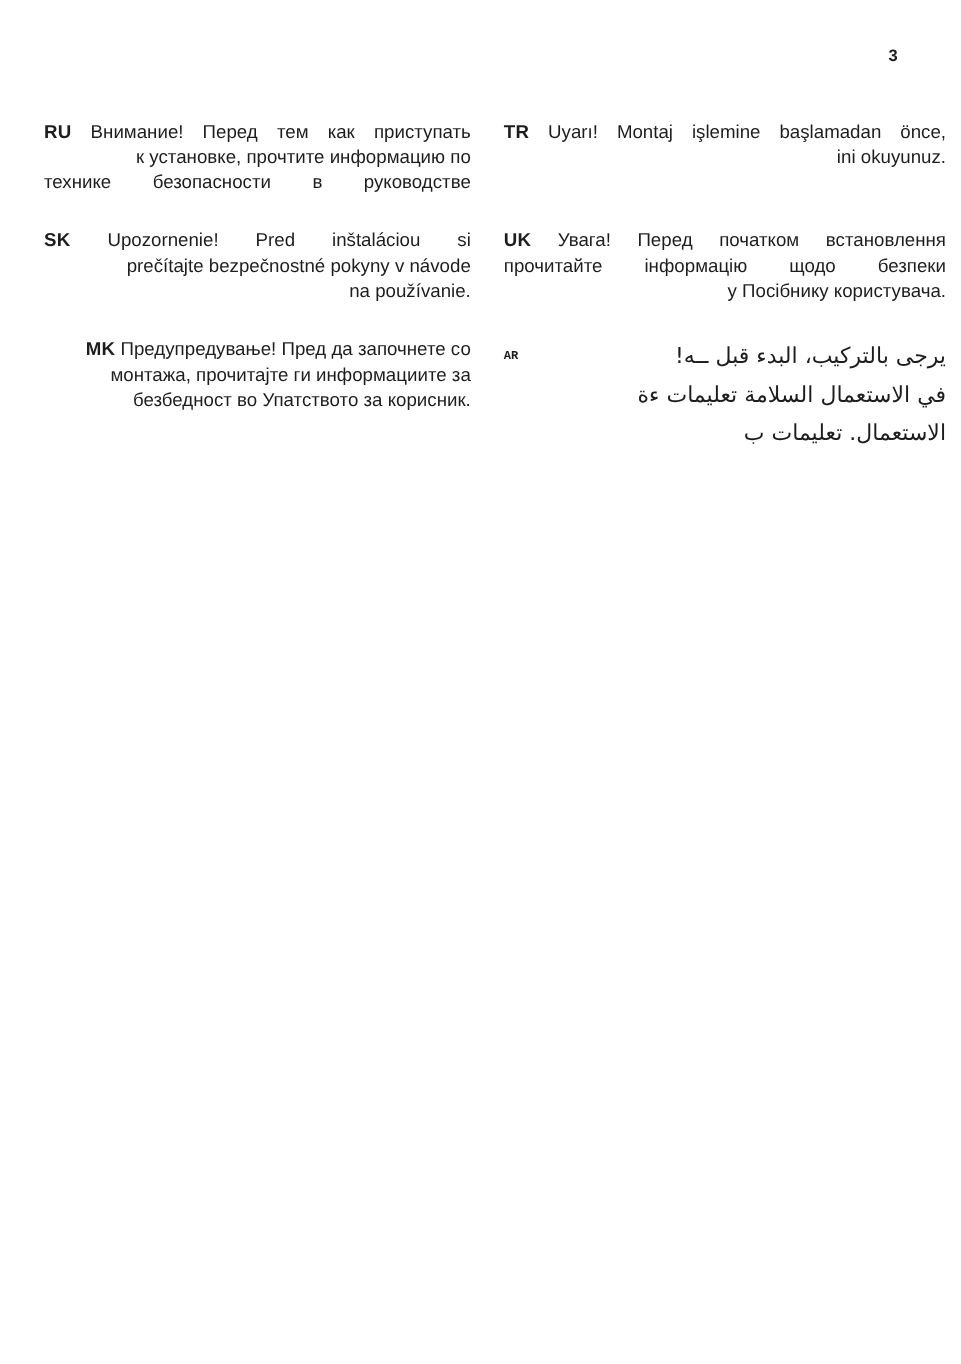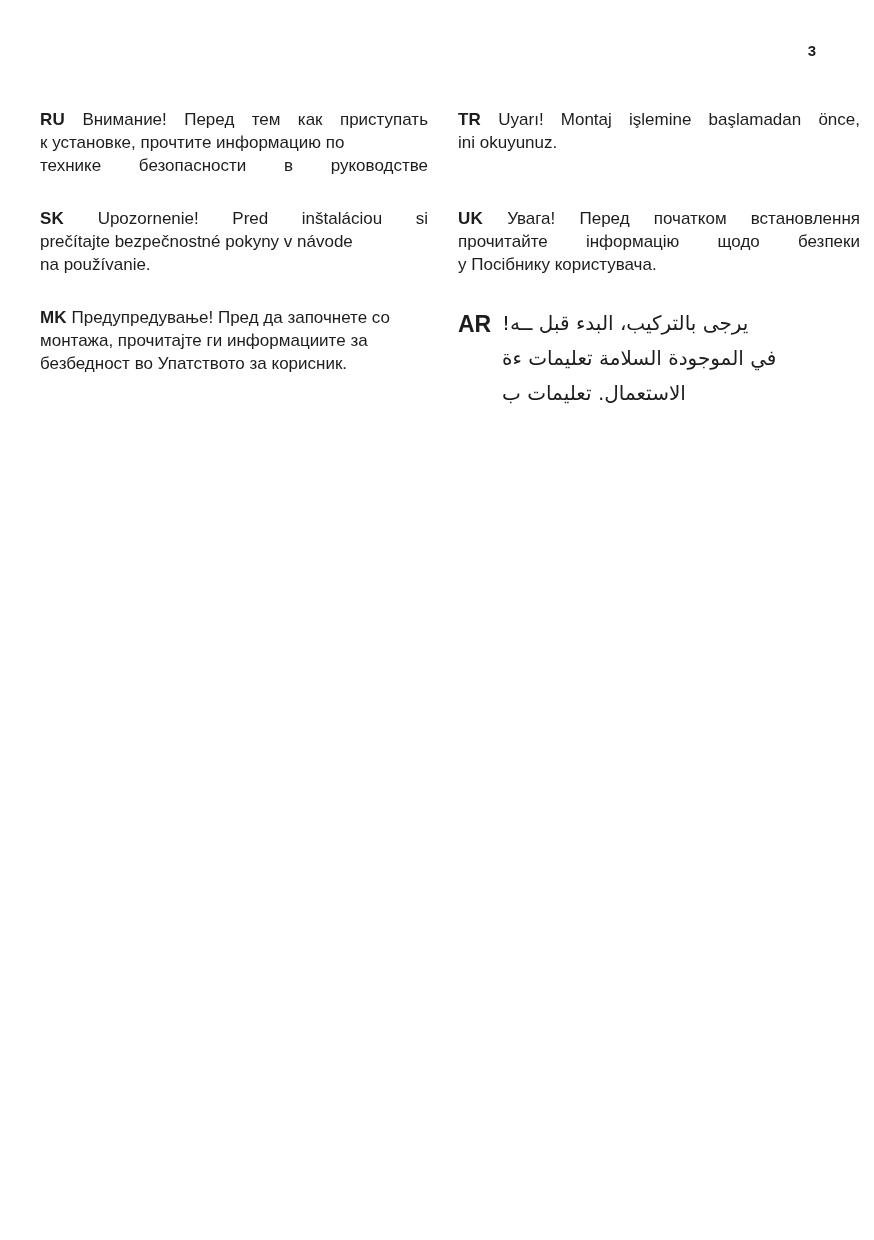--- a/index.html
+++ b/index.html
@@ -23,34 +23,35 @@
     display: grid;
     grid-template-columns: 388px 402px;
     column-gap: 15px;
     row-gap: 18px;
     gap: 30px;
   }
   .block {
     font-size: 17px;
     line-height: 23px;
   }
-  .line { text-align: left; }
+  .line { text-align: right; }
   .line.just {
     text-align: justify;
     text-align-last: justify;
   }
   .code { font-weight: bold; letter-spacing: 0.2px; }
   
   .block.ar { display: flex; align-items: flex-start; }
   .ar-label {
     flex: 0 0 44px;
     font-weight: bold;
-    font-size: 23px;
+    font-size: 11px;
     line-height: 23px;
     padding-top: 7px;
+    font-family: Liberation Mono, monospace;
   }
   .ar-text {
     flex: 1 1 auto;
     direction: ltr;
     text-align: center;
     font-family: "DejaVu Sans", sans-serif;
     font-size: 20px;
     line-height: 35px;
   }
   .arw { unicode-bidi: isolate; }
@@ -82,18 +83,18 @@
     </div>
     <div class="block">
       <div class="line"><b class="code">MK</b> <span>Предупредување! Пред да започнете со</span></div>
       <div class="line">монтажа, прочитајте ги информациите за</div>
       <div class="line">безбедност во Упатството за корисник.</div>
     </div>
     <div class="block ar">
       <span class="ar-label">AR</span>
       <div class="ar-text">
         <div class="line ar-line"><span dir="rtl" class="arw">ــه!</span> <span dir="rtl" class="arw">قبل</span> <span dir="rtl" class="arw">البدء</span> <span dir="rtl" class="arw">بالتركيب،</span> <span dir="rtl" class="arw">يرجى</span></div>
-        <div class="line ar-line"><span dir="rtl" class="arw">ءة</span> <span dir="rtl" class="arw">تعليمات</span> <span dir="rtl" class="arw">السلامة</span> <span dir="rtl" class="arw">الموجودة</span> <span dir="rtl" class="arw">في</span></div>
+        <div class="line ar-line"><span dir="rtl" class="arw">ءة</span> <span dir="rtl" class="arw">تعليمات</span> <span dir="rtl" class="arw">السلامة</span> <span dir="rtl" class="arw">الاستعمال</span> <span dir="rtl" class="arw">في</span></div>
         <div class="line ar-line"><span dir="rtl" class="arw">ب</span> <span dir="rtl" class="arw">تعليمات</span> <span dir="rtl" class="arw">الاستعمال.</span></div>
       </div>
     </div>
     <div></div>
   </main>
 
 </body></html>

